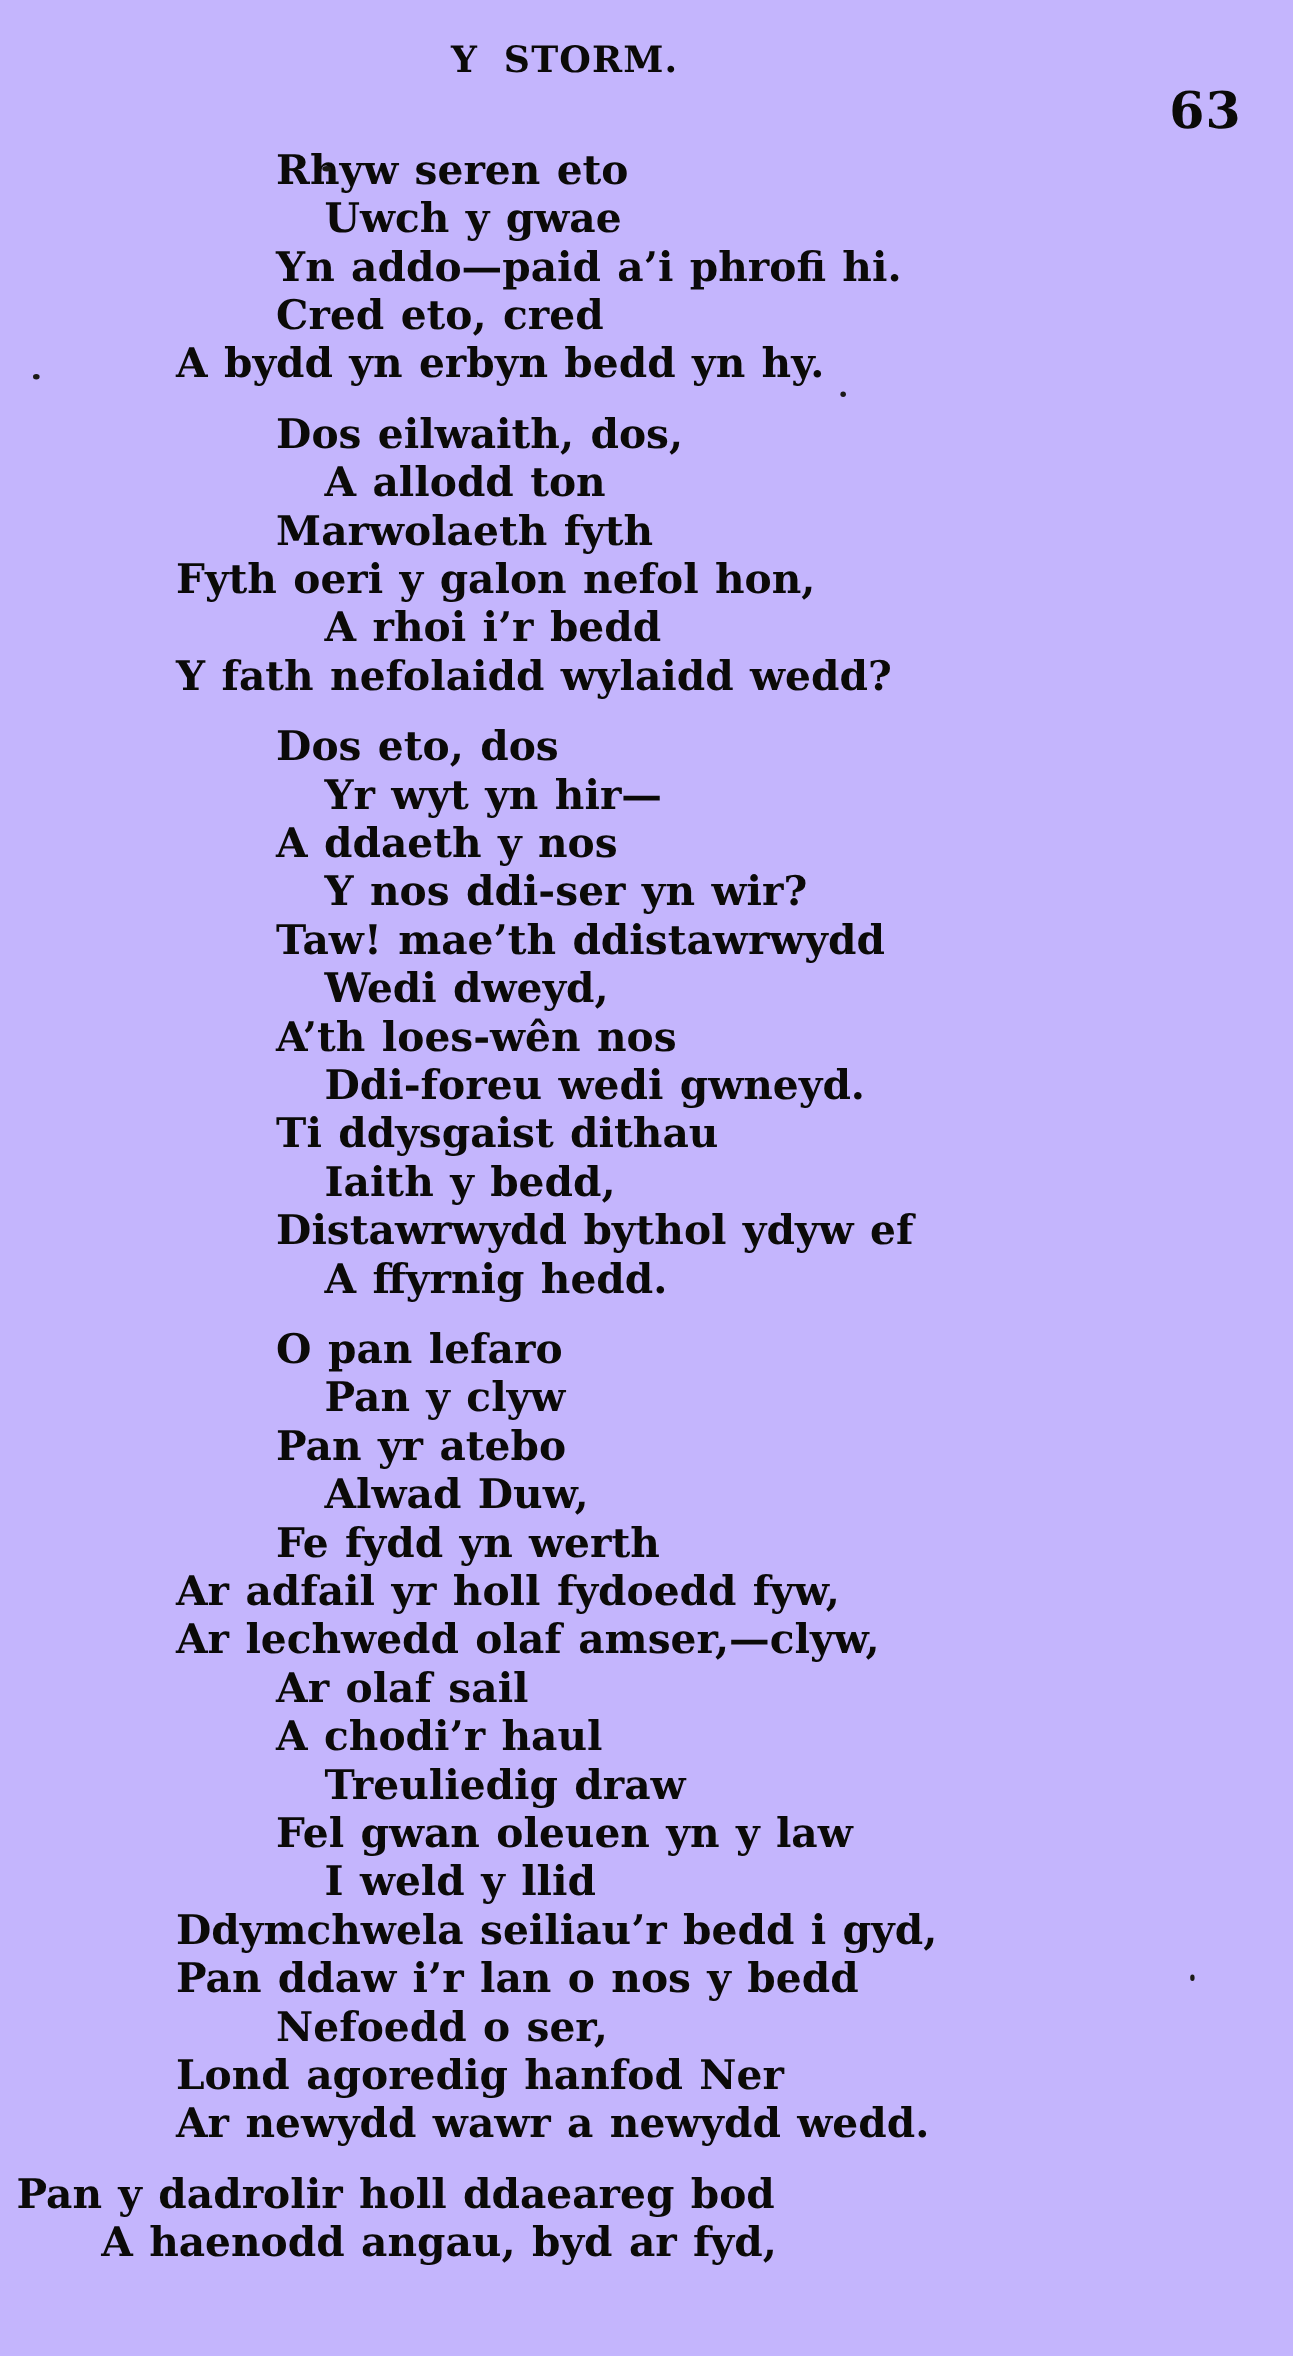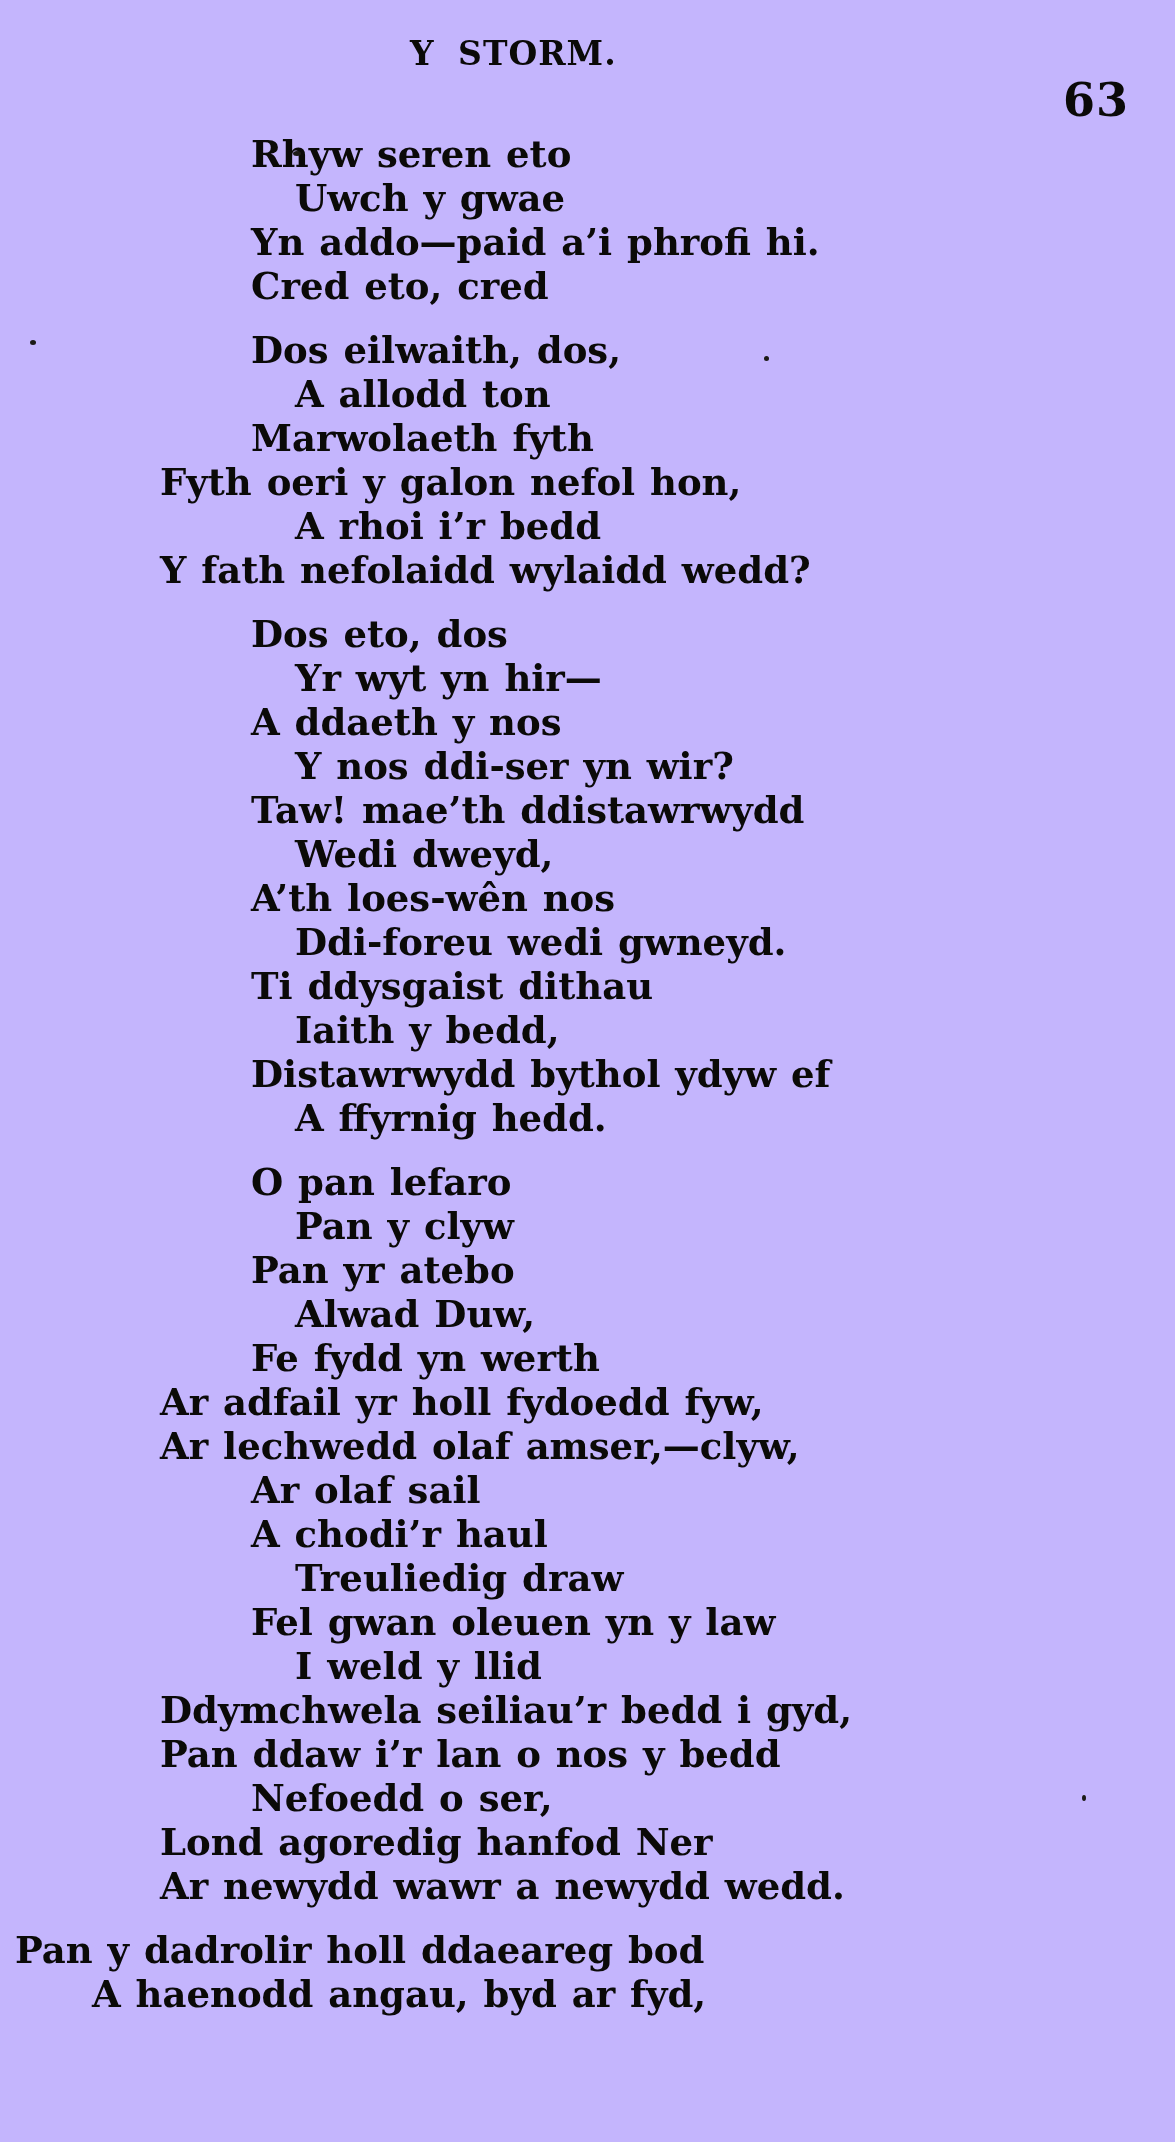--- a/index.html
+++ b/index.html
@@ -73,20 +73,21 @@
   <div class="running-title">Y STORM.</div>
 
   <div class="page-number">63</div>
 
   <div class="poem">
       <div class="stanza">
         <div class="line ind1">Rhyw seren eto</div>
         <div class="line ind2">Uwch y gwae</div>
         <div class="line ind1">Yn addo—paid a’i phrofi hi.</div>
         <div class="line ind1">Cred eto, cred</div>
+        <div class="line ind0">A bydd yn erbyn bedd yn hy.</div>
       </div>
       <div class="stanza">
         <div class="line ind1">Dos eilwaith, dos,</div>
         <div class="line ind2">A allodd ton</div>
         <div class="line ind1">Marwolaeth fyth</div>
         <div class="line ind0">Fyth oeri y galon nefol hon,</div>
         <div class="line ind2">A rhoi i’r bedd</div>
         <div class="line ind0">Y fath nefolaidd wylaidd wedd?</div>
       </div>
       <div class="stanza">

